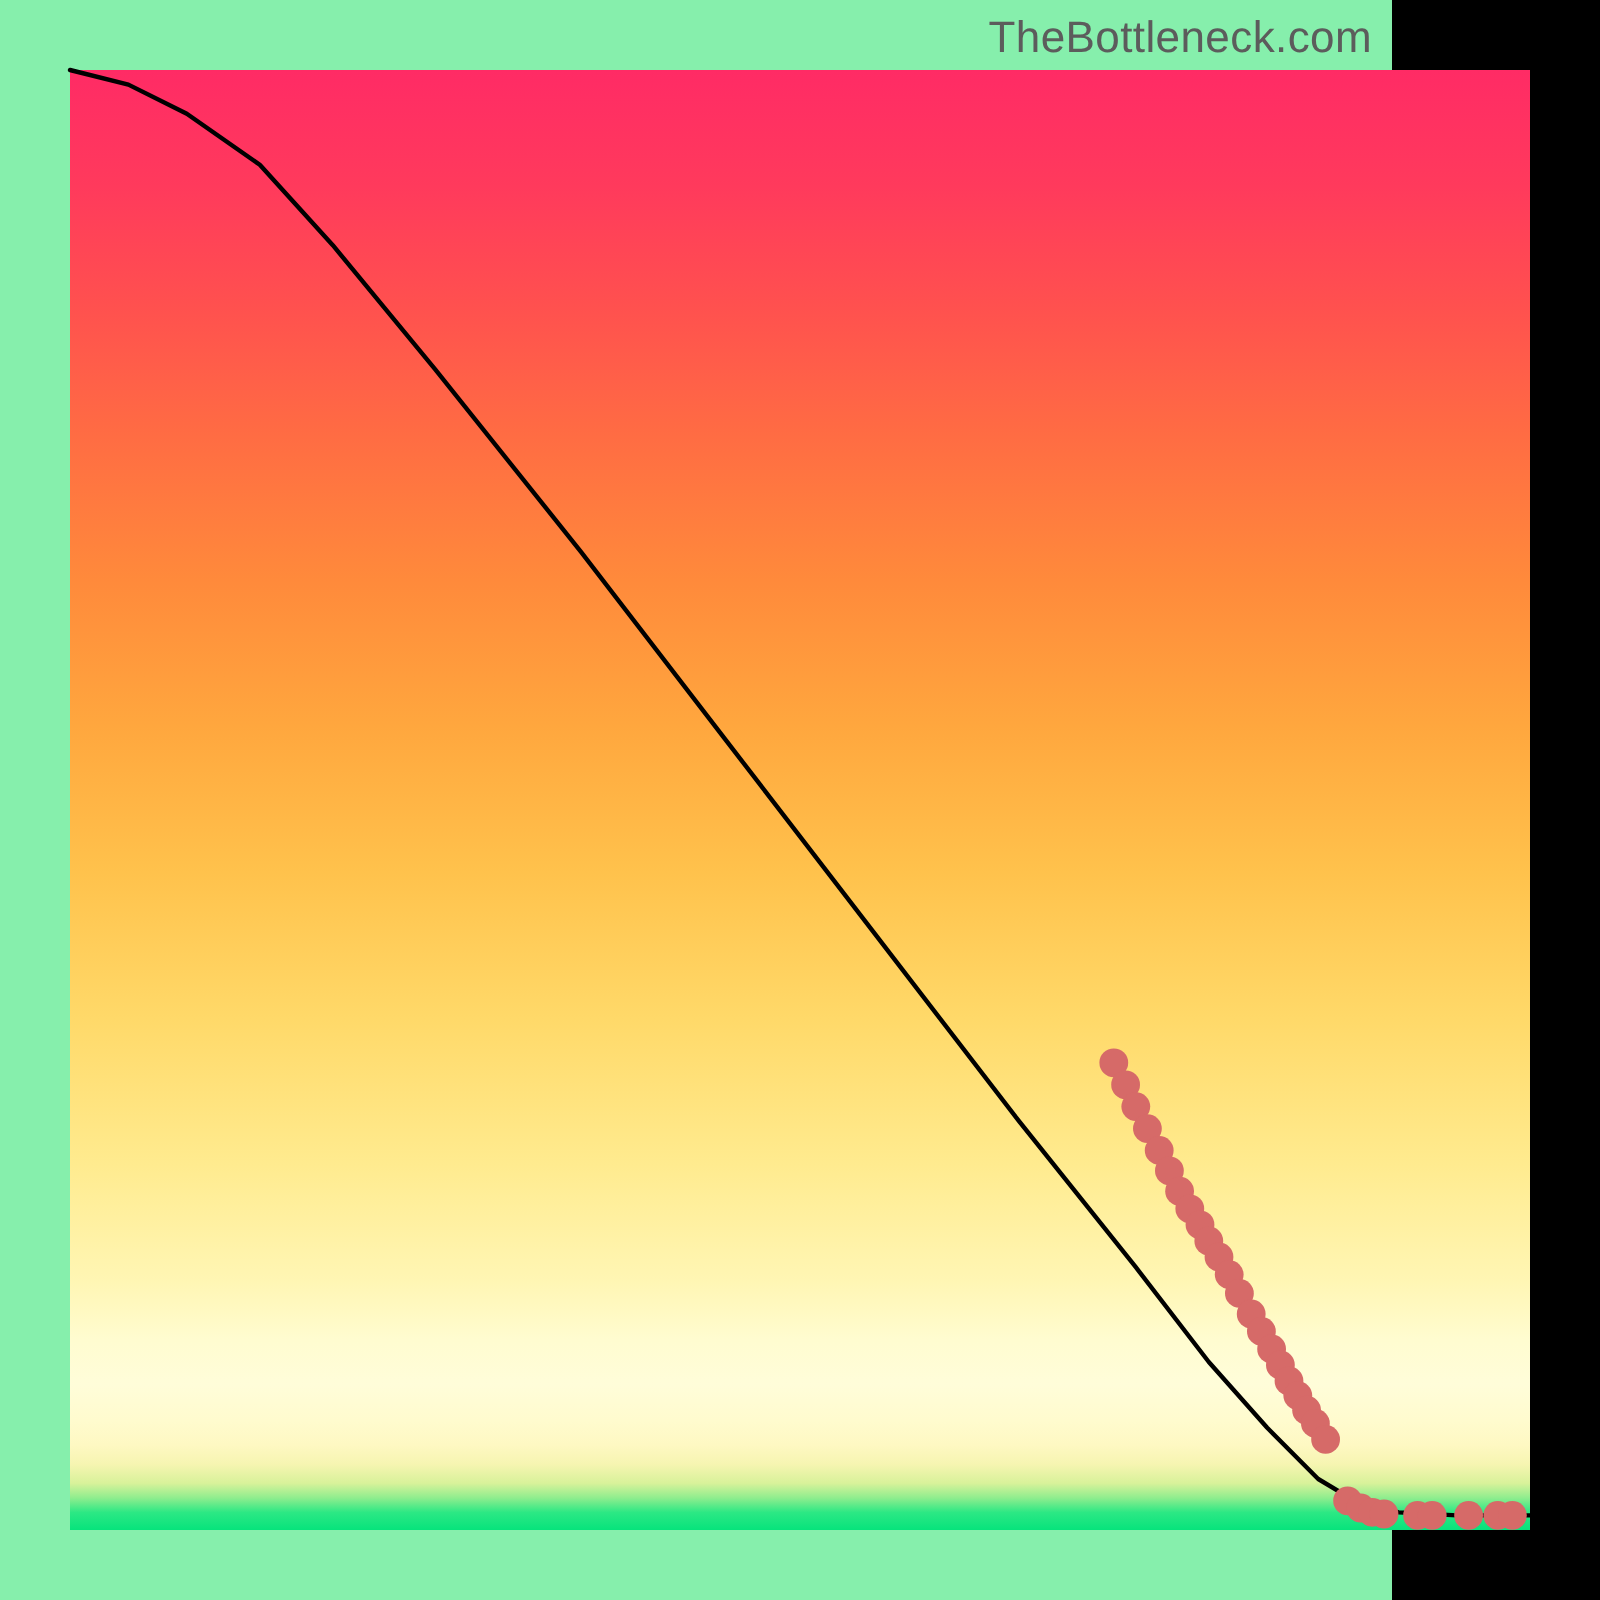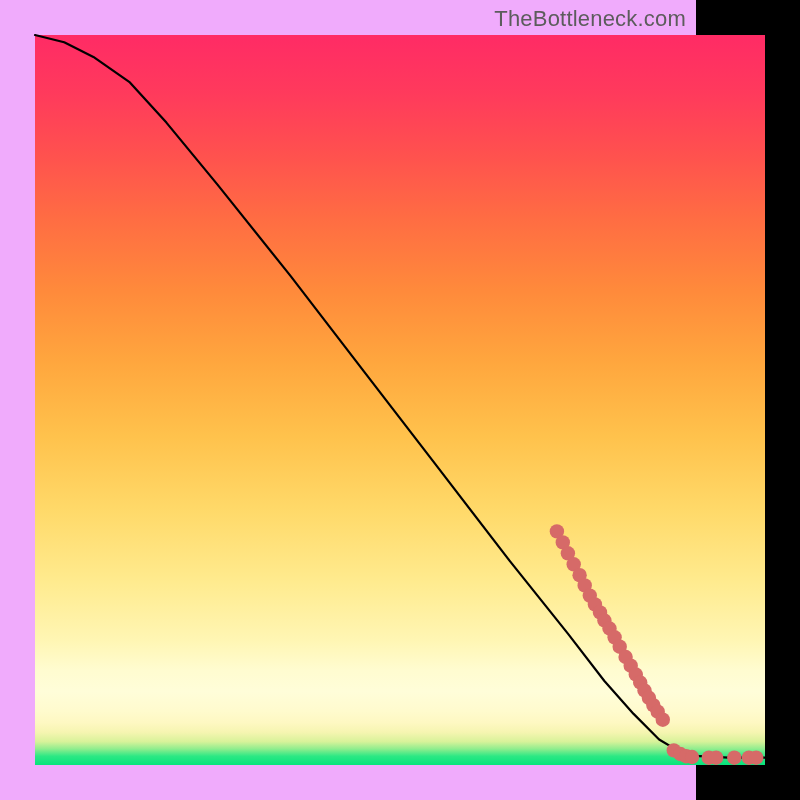--- a/index.html
+++ b/index.html
@@ -8,21 +8,21 @@
     width: 800px;
     height: 800px;
     overflow: hidden;
     background: #000;
     font-family: Arial, Helvetica, sans-serif;
   }
   .frame {
     position: relative;
     width: 696px;
     height: 800px;
-    background: #f0abfc;
+    background: #86efac;
   }
   .plot-area {
     position: absolute;
     left: 35px;
     top: 35px;
     width: 730px;
     height: 730px;
     
     background: linear-gradient(
       to top,

